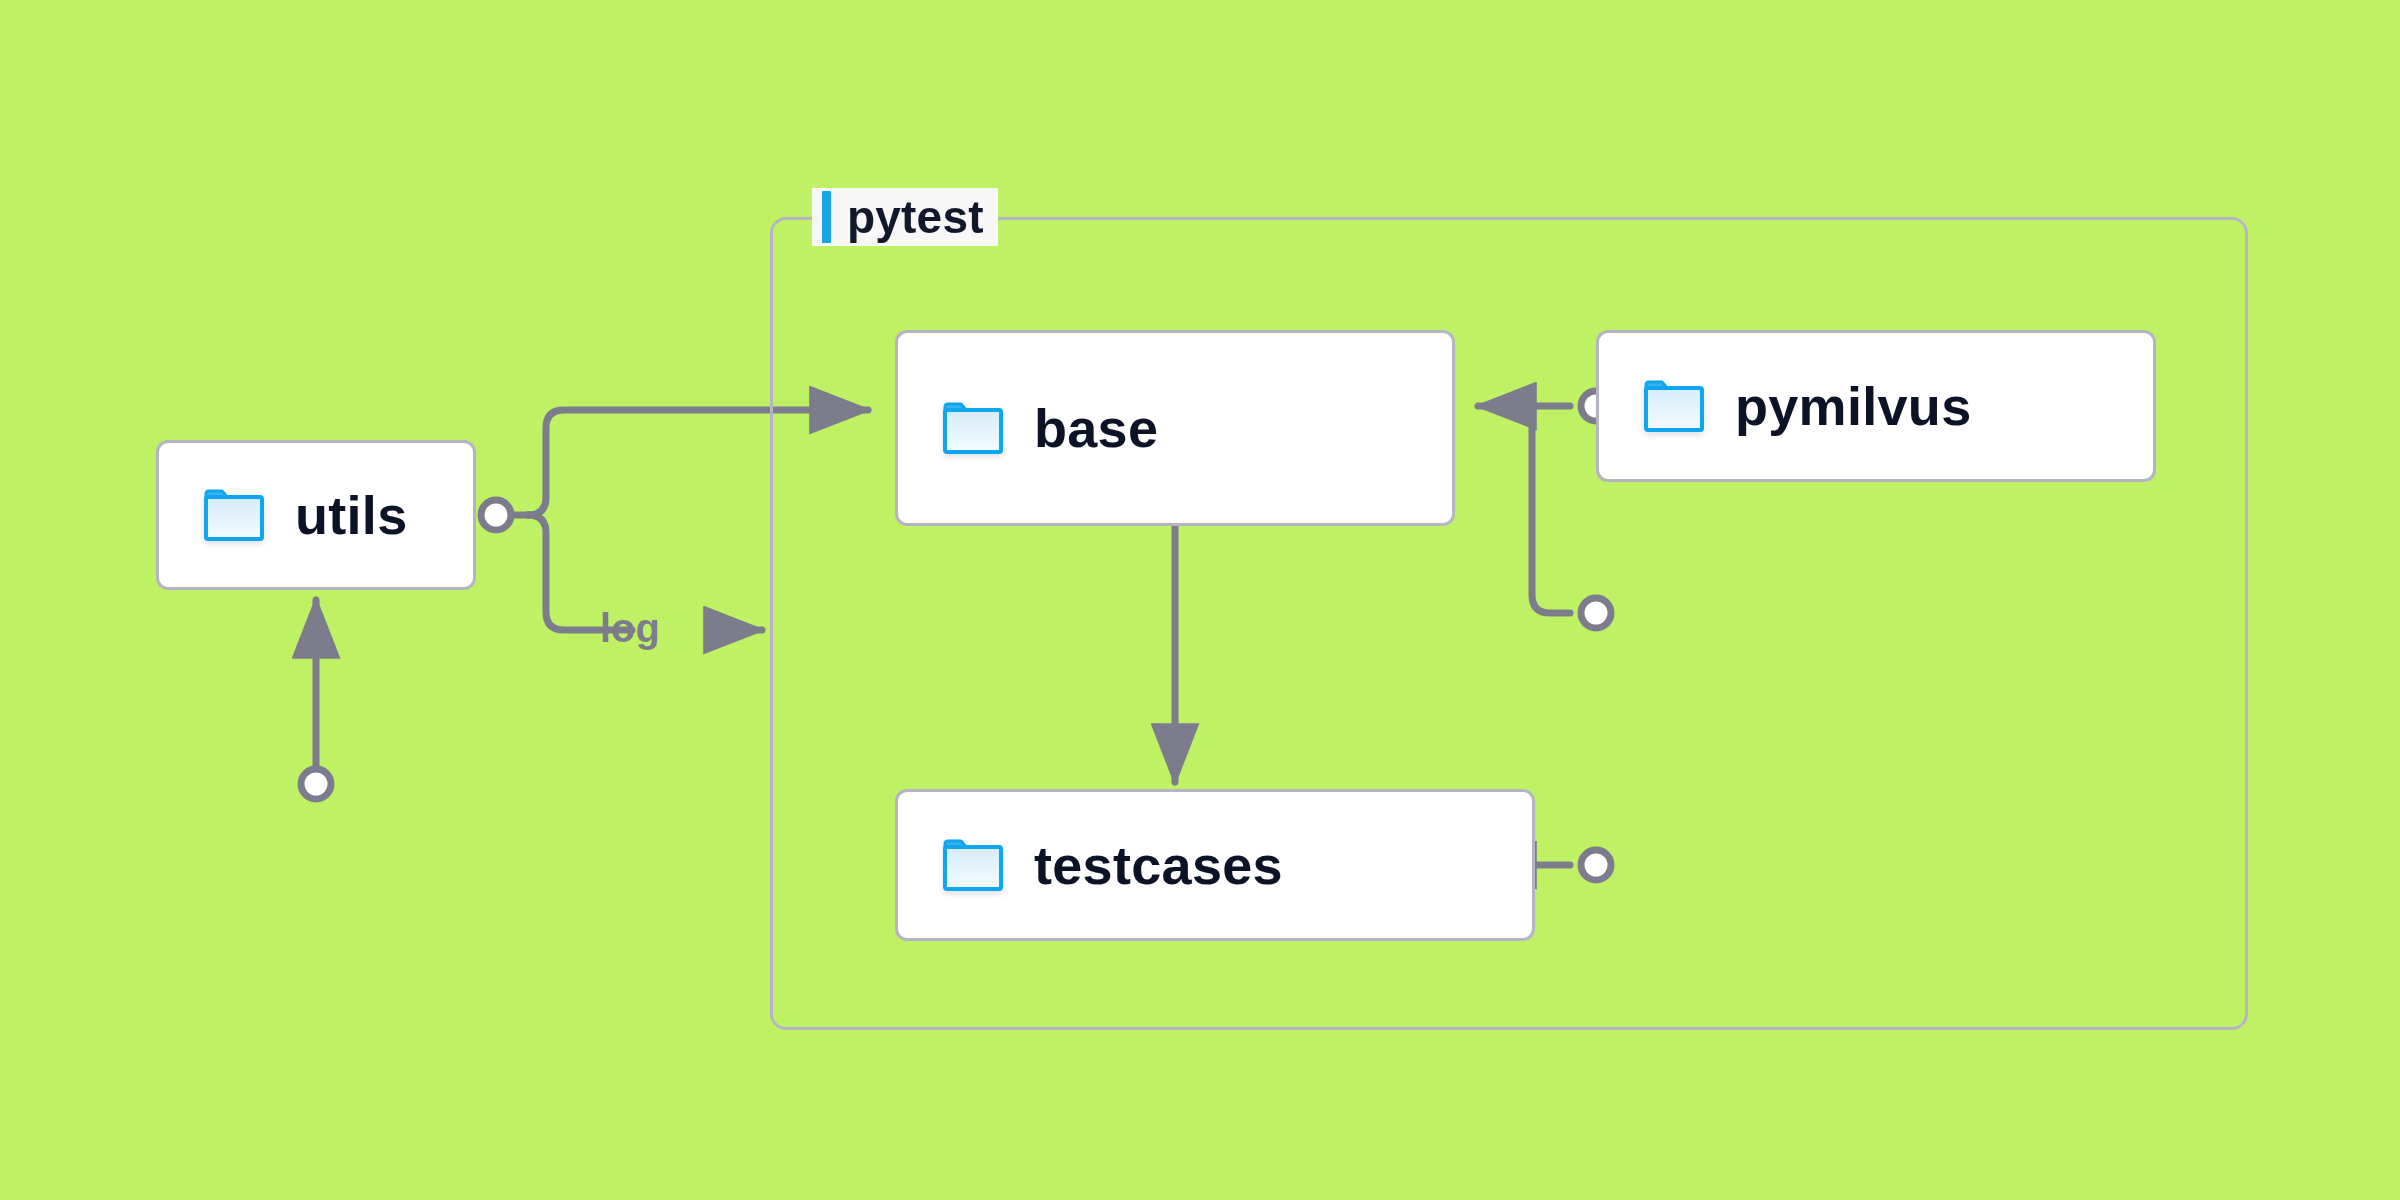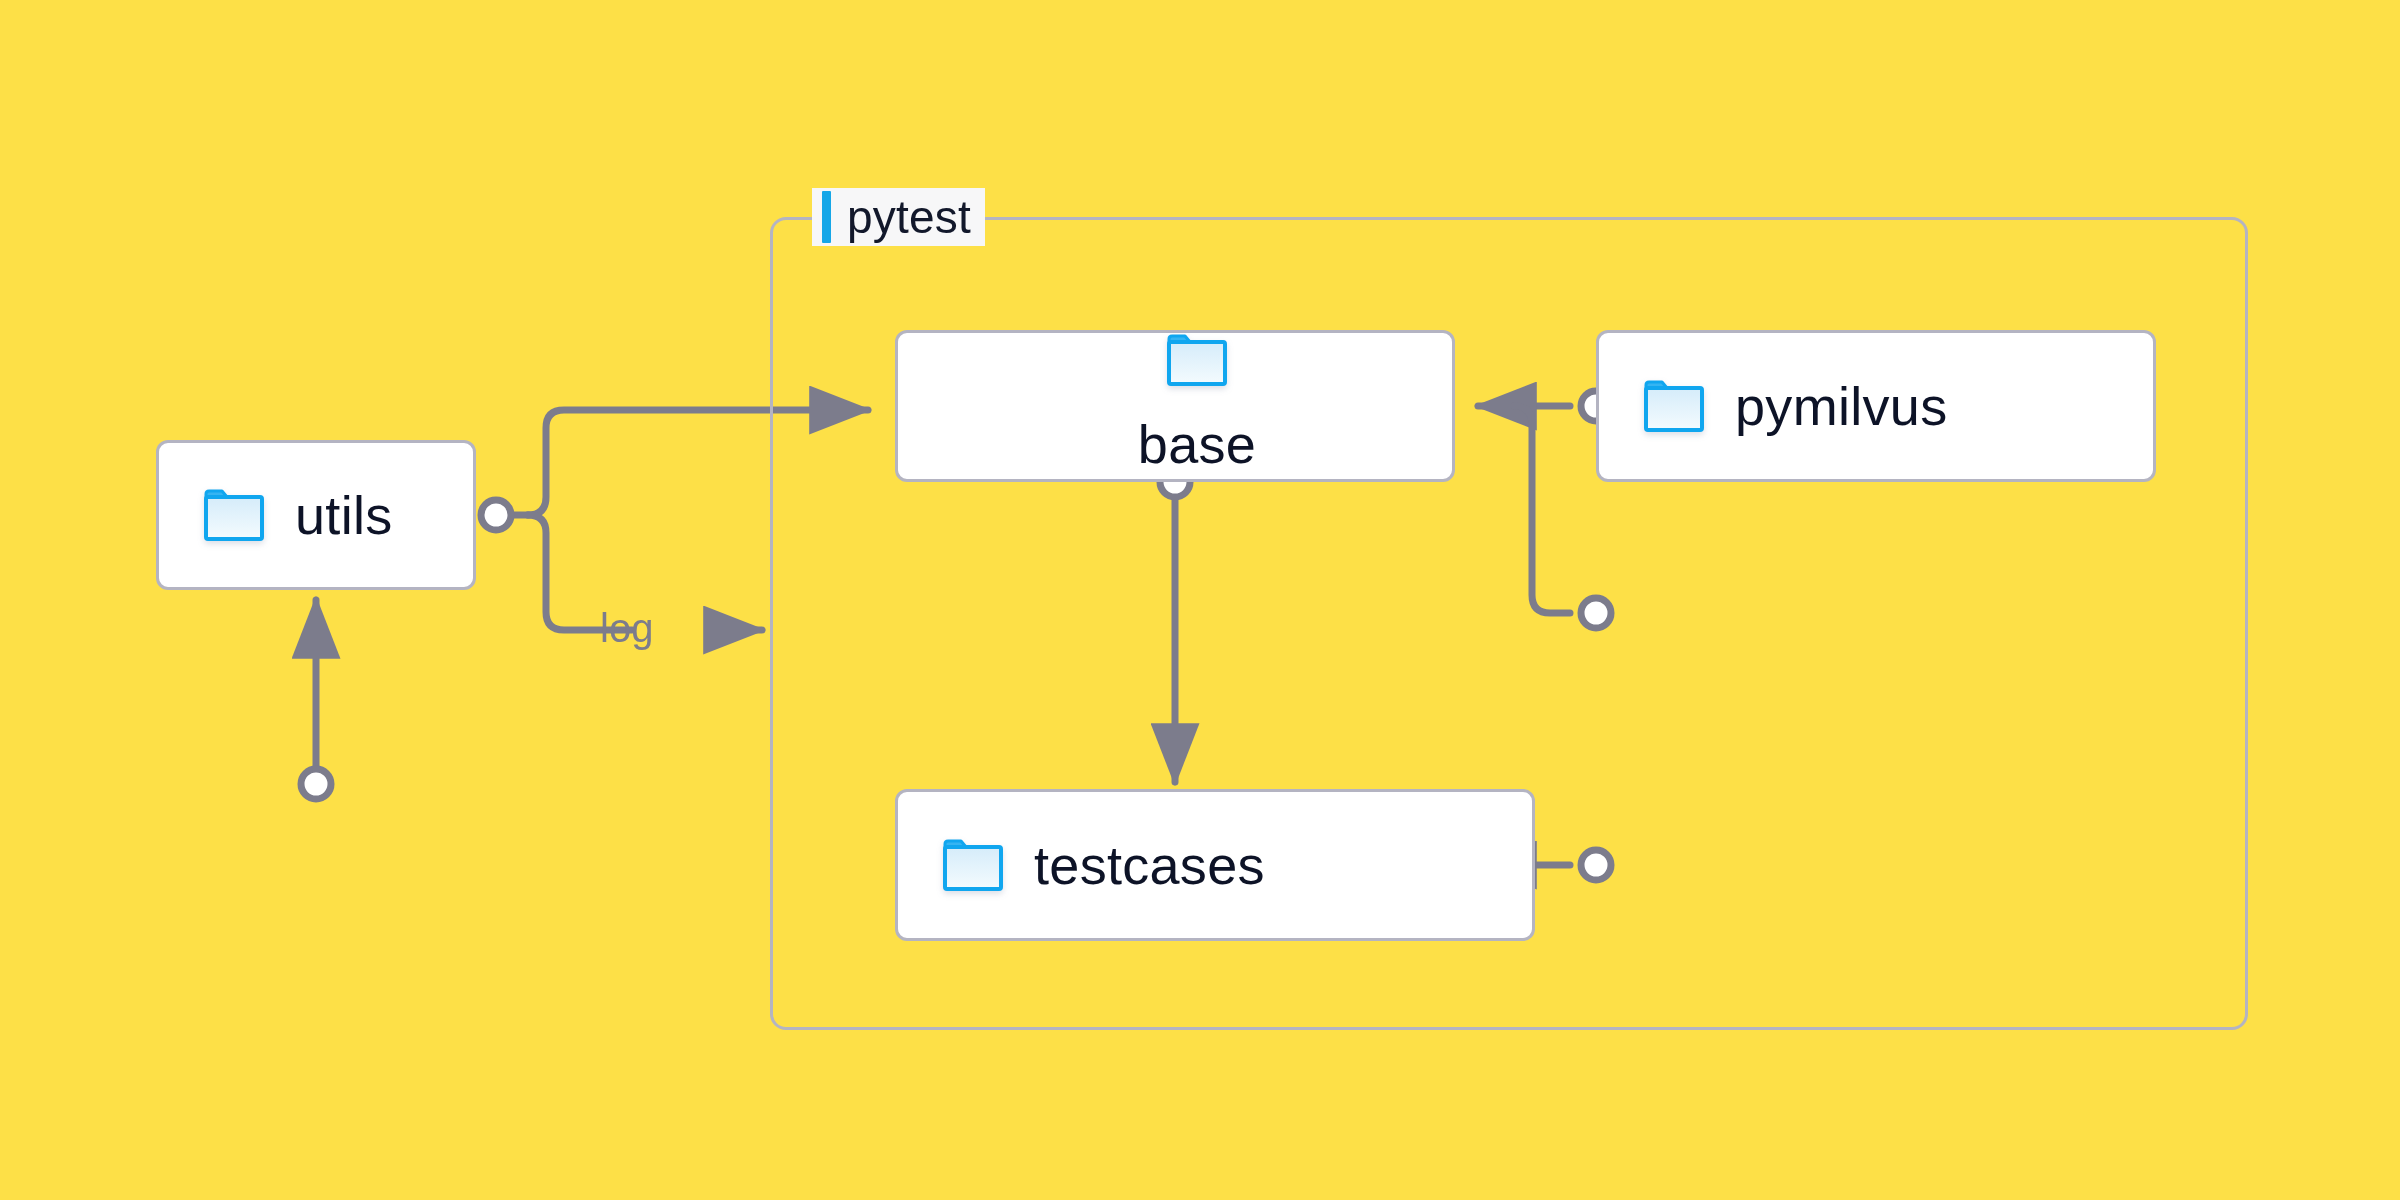--- a/index.html
+++ b/index.html
@@ -4,23 +4,24 @@
 <style>
   html, body {
     margin: 0;
     padding: 0;
     background: #f7f7f8;
   }
   #canvas {
     position: relative;
     width: 2400px;
     height: 1200px;
-    background: #fde047;
+    background: #bef264;
     font-family: "Liberation Sans", sans-serif;
     overflow: hidden;
+    font-weight: bold;
   }
   #edges {
     position: absolute;
     left: 0;
     top: 0;
     width: 2400px;
     height: 1200px;
     pointer-events: none;
   }
 
@@ -149,21 +150,21 @@
 
   <div class="node" style="left:156px; top:440px; width:320px; height:150px;">
     <svg class="folder-icon" viewBox="0 0 62 54">
       <path d="M3,11 L3,6 Q3,3 6,3 L19,3 L24,9 L22,11 Z" fill="#35b4f2" stroke="#10a6ef" stroke-width="3" stroke-linejoin="round"></path>
       <rect x="3" y="9" width="56" height="42" rx="2" fill="url(#folderGrad)" stroke="#10a6ef" stroke-width="4"></rect>
     </svg>
     <span class="node-label">utils</span>
   </div>
 
 
-  <div class="node" style="left:895px; top:330px; width:560px; height:152px;flex-direction:column;">
+  <div class="node" style="left:895px; top:330px; width:560px; height:196px;">
     <svg class="folder-icon" viewBox="0 0 62 54">
       <path d="M3,11 L3,6 Q3,3 6,3 L19,3 L24,9 L22,11 Z" fill="#35b4f2" stroke="#10a6ef" stroke-width="3" stroke-linejoin="round"></path>
       <rect x="3" y="9" width="56" height="42" rx="2" fill="url(#folderGrad)" stroke="#10a6ef" stroke-width="4"></rect>
     </svg>
     <span class="node-label">base</span>
   </div>
 
   <div class="node" style="left:895px; top:789px; width:640px; height:152px;">
     <svg class="folder-icon" viewBox="0 0 62 54">
       <path d="M3,11 L3,6 Q3,3 6,3 L19,3 L24,9 L22,11 Z" fill="#35b4f2" stroke="#10a6ef" stroke-width="3" stroke-linejoin="round"></path>

